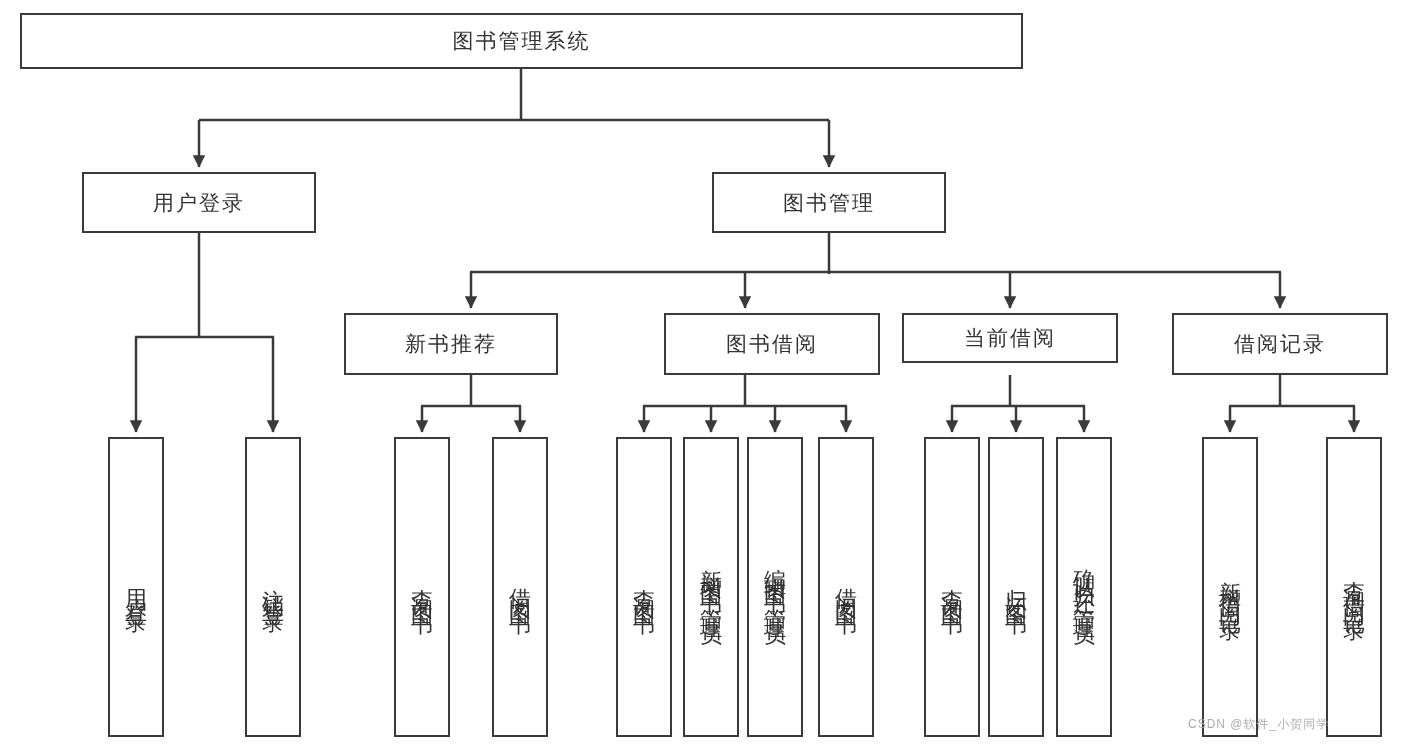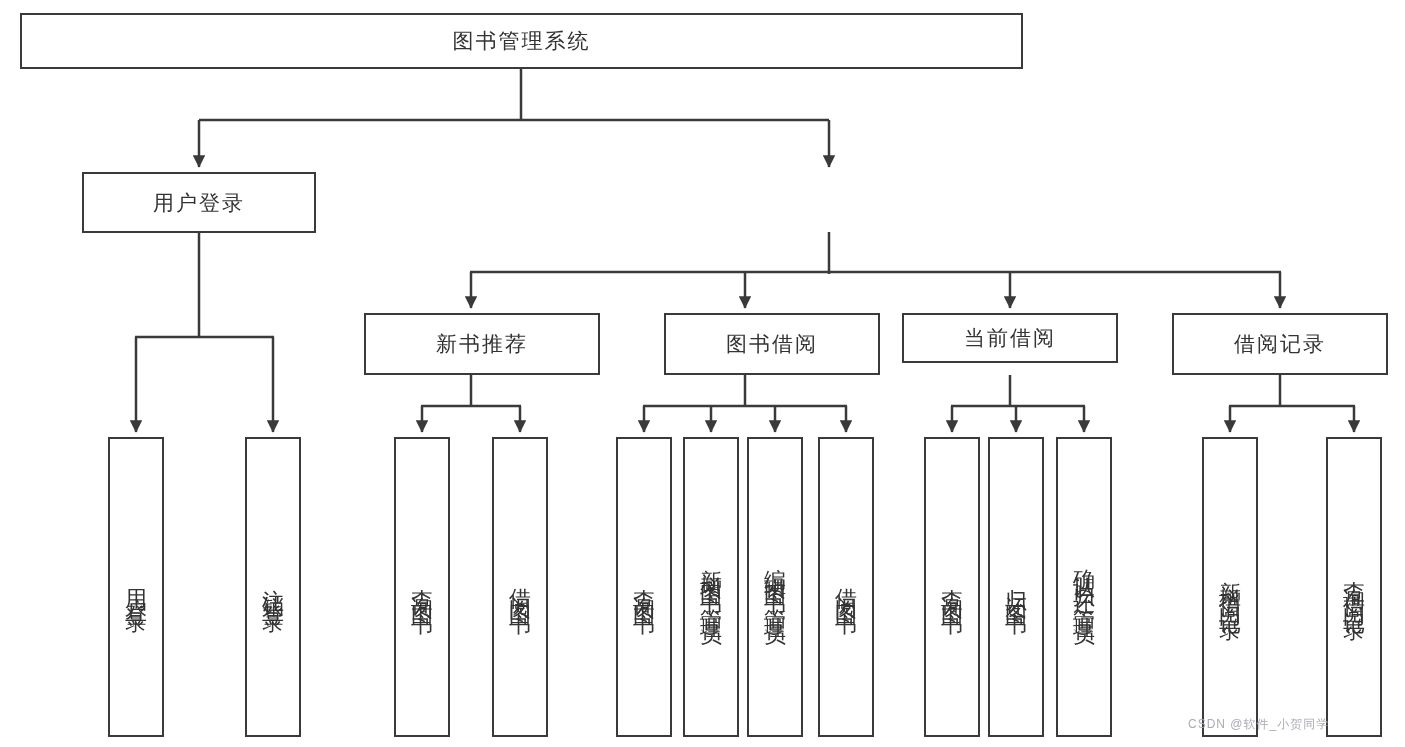--- a/index.html
+++ b/index.html
@@ -109,22 +109,23 @@
       <line x1="1016" y1="406" x2="1016" y2="432" marker-end="url(#arw)"></line>
       <line x1="1084" y1="406" x2="1084" y2="432" marker-end="url(#arw)"></line>
       <line x1="1230" y1="406" x2="1230" y2="432" marker-end="url(#arw)"></line>
       <line x1="1354" y1="406" x2="1354" y2="432" marker-end="url(#arw)"></line>
     </g>
   </svg>
 
   <div class="box h-box root-box">图书管理系统</div>
 
   <div class="box h-box" style="left:82px; top:172px; width:234px; height:61px;">用户登录</div>
+  <div class="box h-box" style="left:712px; top:172px; width:234px; height:61px;">图书管理</div>
 
-  <div class="box h-box" style="left:364px; top:313px; width:236px; height:62px;">新书推荐</div>
+  <div class="box h-box" style="left:344px; top:313px; width:214px; height:62px;">新书推荐</div>
   <div class="box h-box" style="left:664px; top:313px; width:216px; height:62px;">图书借阅</div>
   <div class="box h-box" style="left:902px; top:313px; width:216px; height:50px;">当前借阅</div>
   <div class="box h-box" style="left:1172px; top:313px; width:216px; height:62px;">借阅记录</div>
 
   <div class="box leaf" style="left:108px;">
     <span class="vtext">用户登录</span>
   </div>
   <div class="box leaf" style="left:245px;">
     <span class="vtext">注销登录</span>
   </div>

